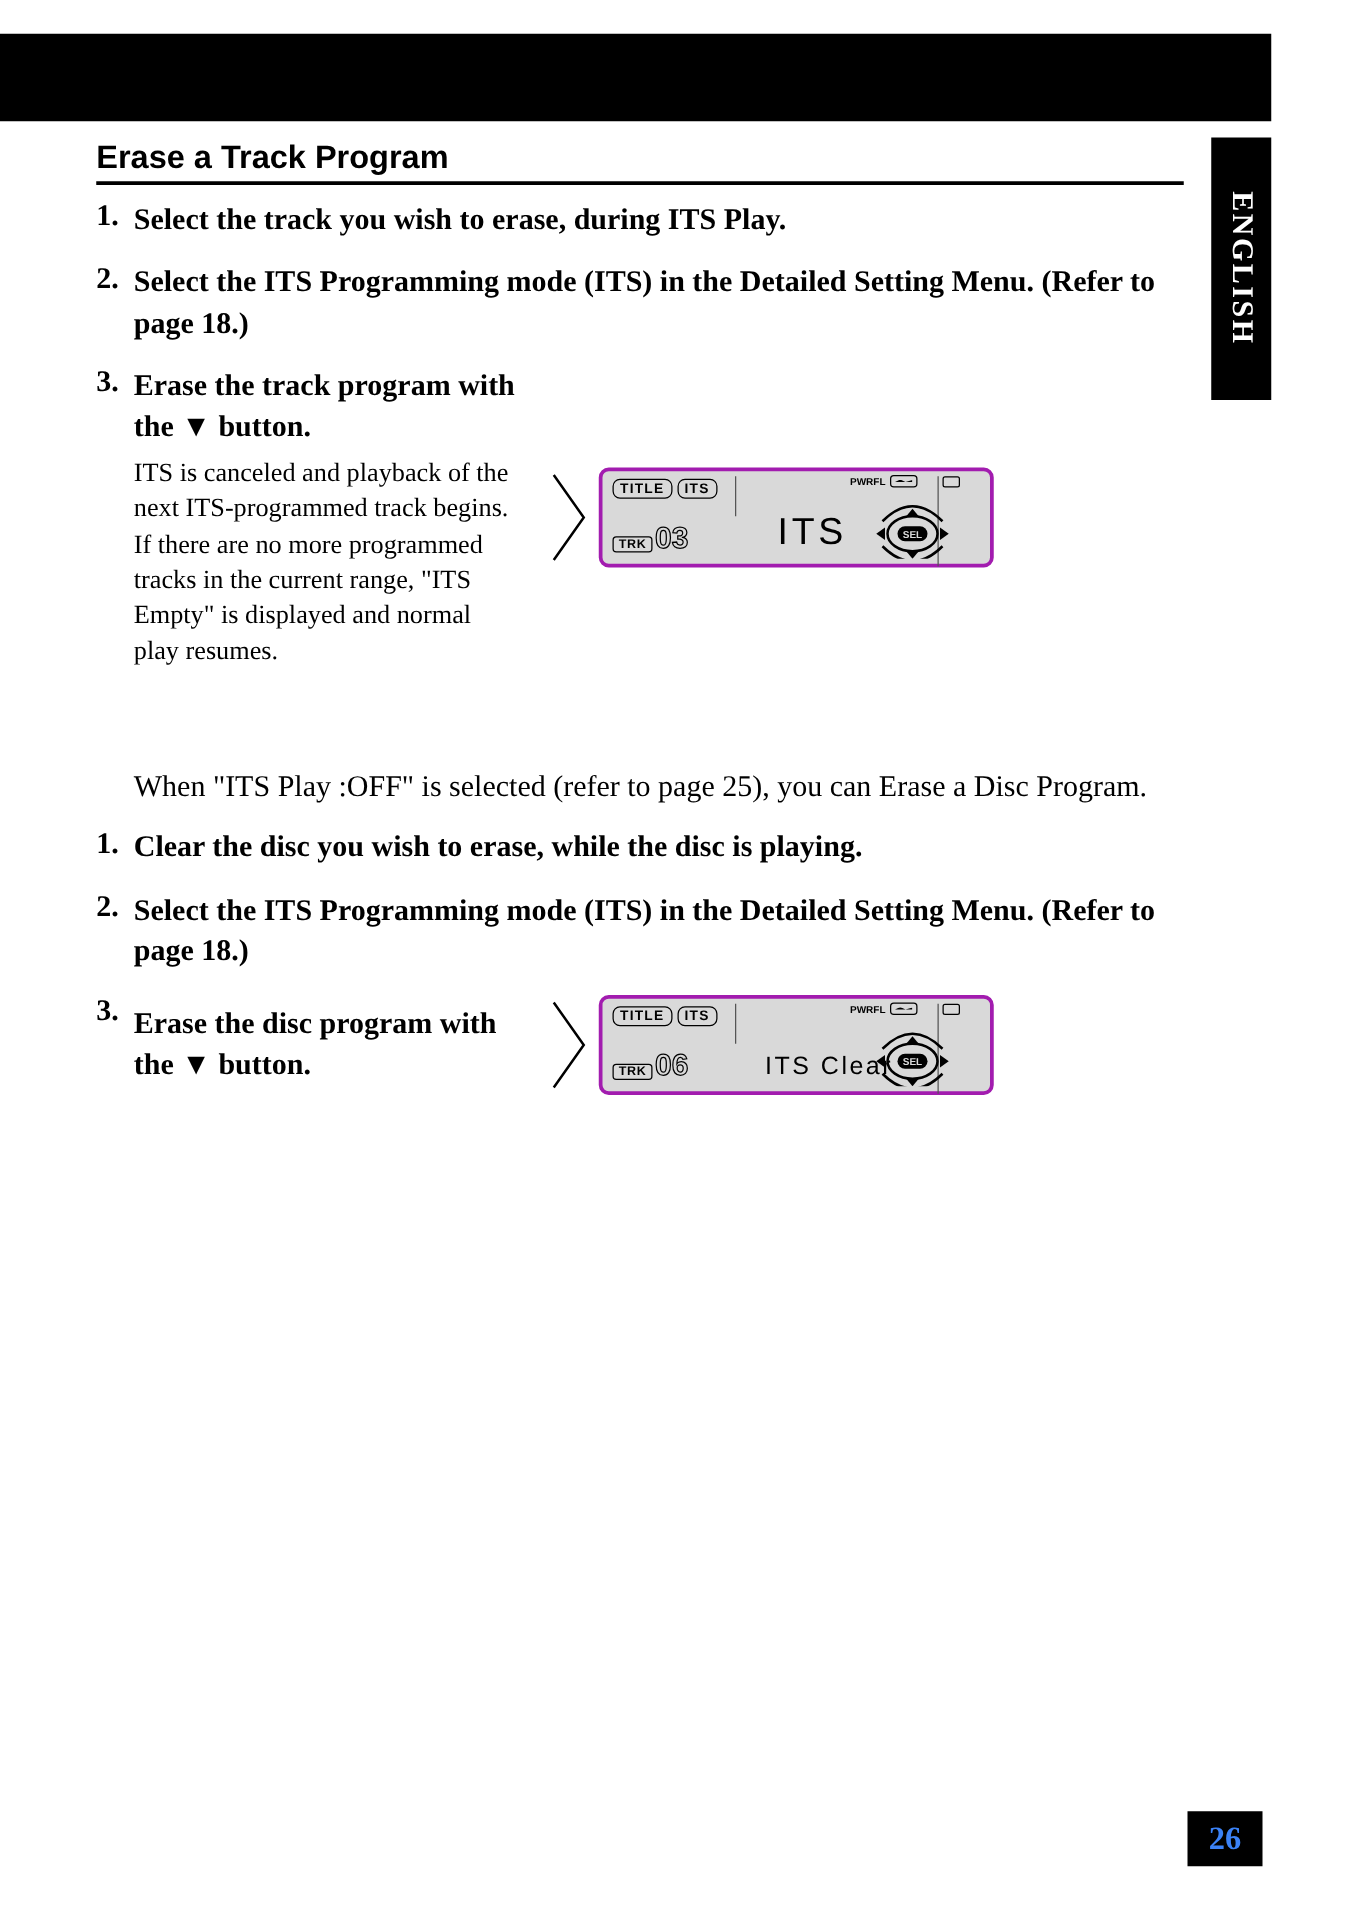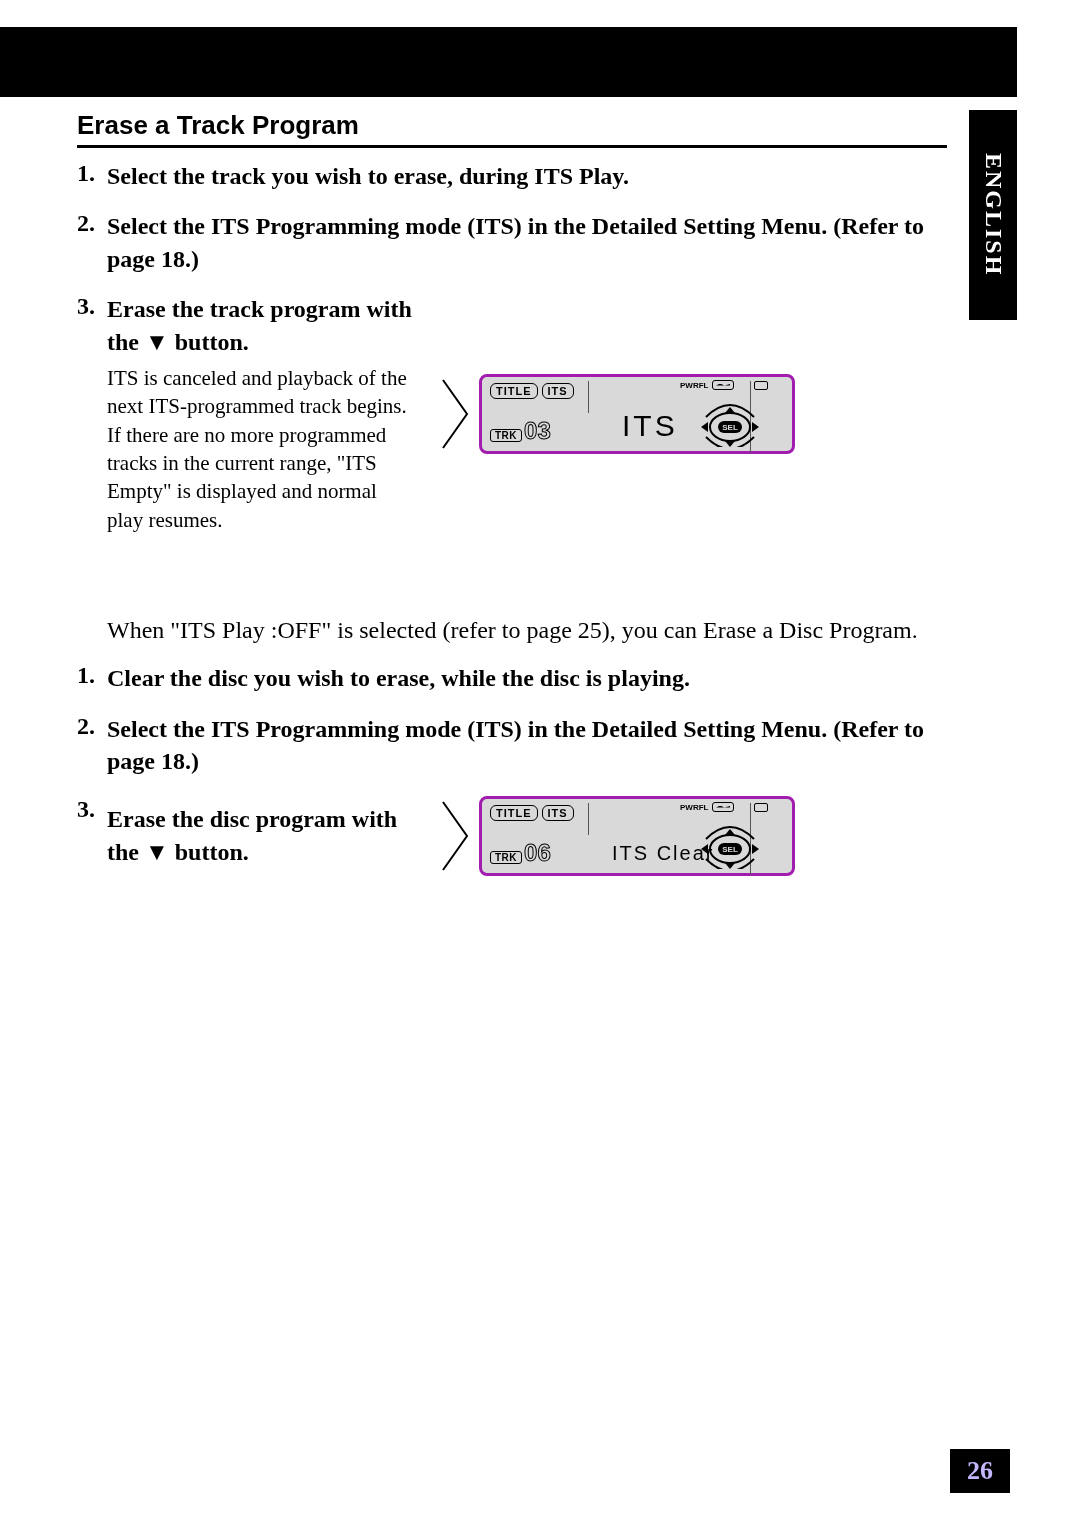--- a/index.html
+++ b/index.html
@@ -94,21 +94,21 @@
     margin-bottom: 16px;
   }
   .section2 { margin-top: 80px; }
   .page-num {
     position: absolute;
     right: 70px;
     bottom: 40px;
     width: 60px;
     height: 44px;
     background: #000;
-    color: #c4b5fd;
+    color: #3b82f6;
     font-family: "Times New Roman", serif;
     font-weight: bold;
     font-size: 26px;
     display: flex;
     align-items: center;
     justify-content: center;
   }
   .display-fig {
     flex: 0 0 450px;
     margin-left: 10px;

